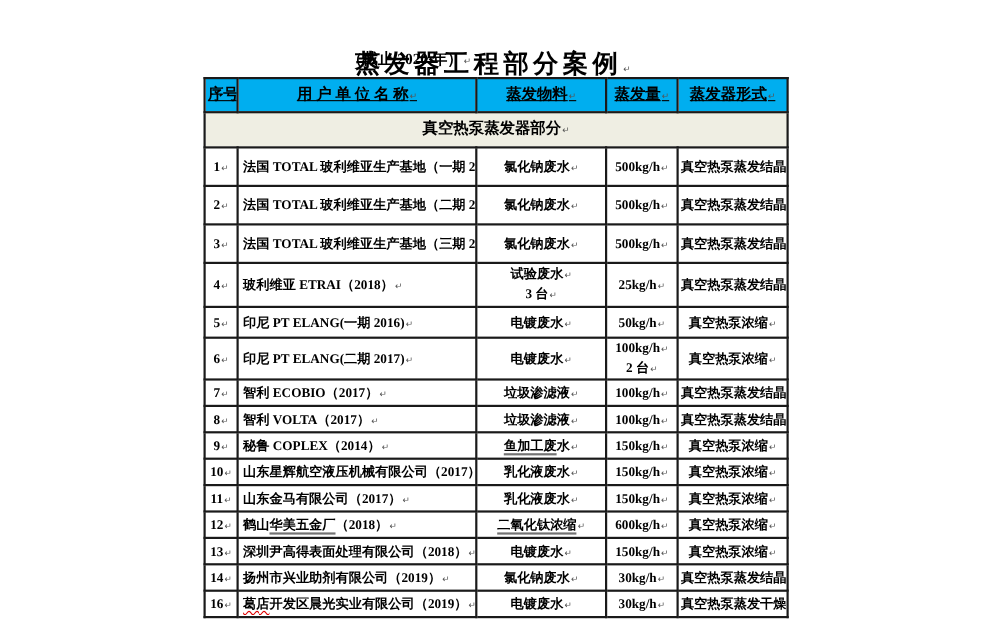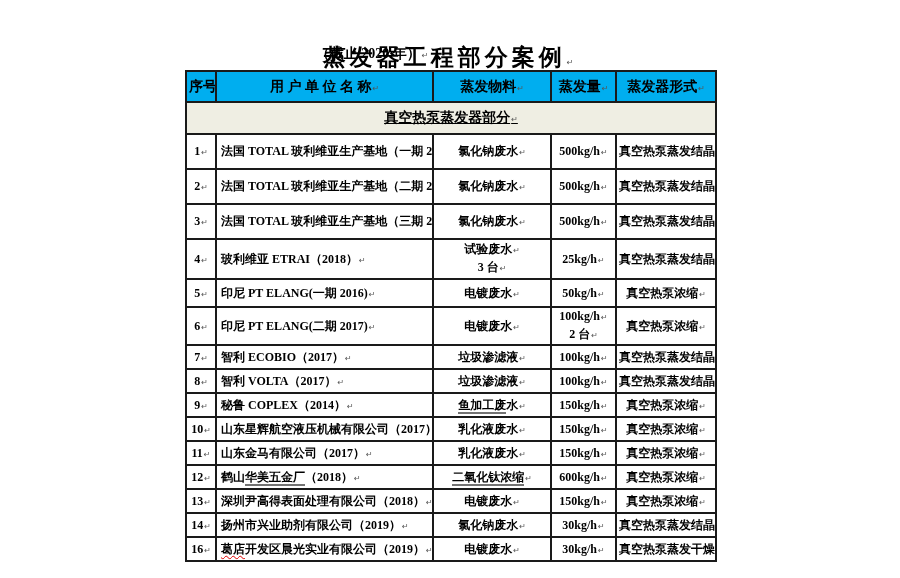--- a/index.html
+++ b/index.html
@@ -31,23 +31,23 @@
     padding:0 2px;
     font-weight:bold;
     overflow:hidden;
     white-space:nowrap;
     text-align:center;
     vertical-align:middle;
     font-size:12px;
     line-height:1.25;
   }
   .cases thead tr{height:31px;}
-  .cases th{background:var(--header-bg);font-size:14px;}
+  .cases th{background:var(--header-bg);font-size:14px;text-decoration:underline;}
   tr.section-row{height:32px;}
-  tr.section-row td{background:var(--section-bg);font-size:14px;text-decoration:underline;}
+  tr.section-row td{background:var(--section-bg);font-size:14px;}
   td.name{text-align:left;padding-left:4px;}
   #rows tr:nth-child(1),#rows tr:nth-child(2),#rows tr:nth-child(3){height:35px;}
   #rows tr:nth-child(4){height:40px;}
   #rows tr:nth-child(5){height:28px;}
   #rows tr:nth-child(6){height:33px;}
   #rows tr:nth-child(n+7){height:24px;}
   #rows tr:nth-child(16){height:21px;}
   .pmark{
     font-family:"DejaVu Sans",sans-serif;
     font-size:8px;color:#555;font-weight:normal;

